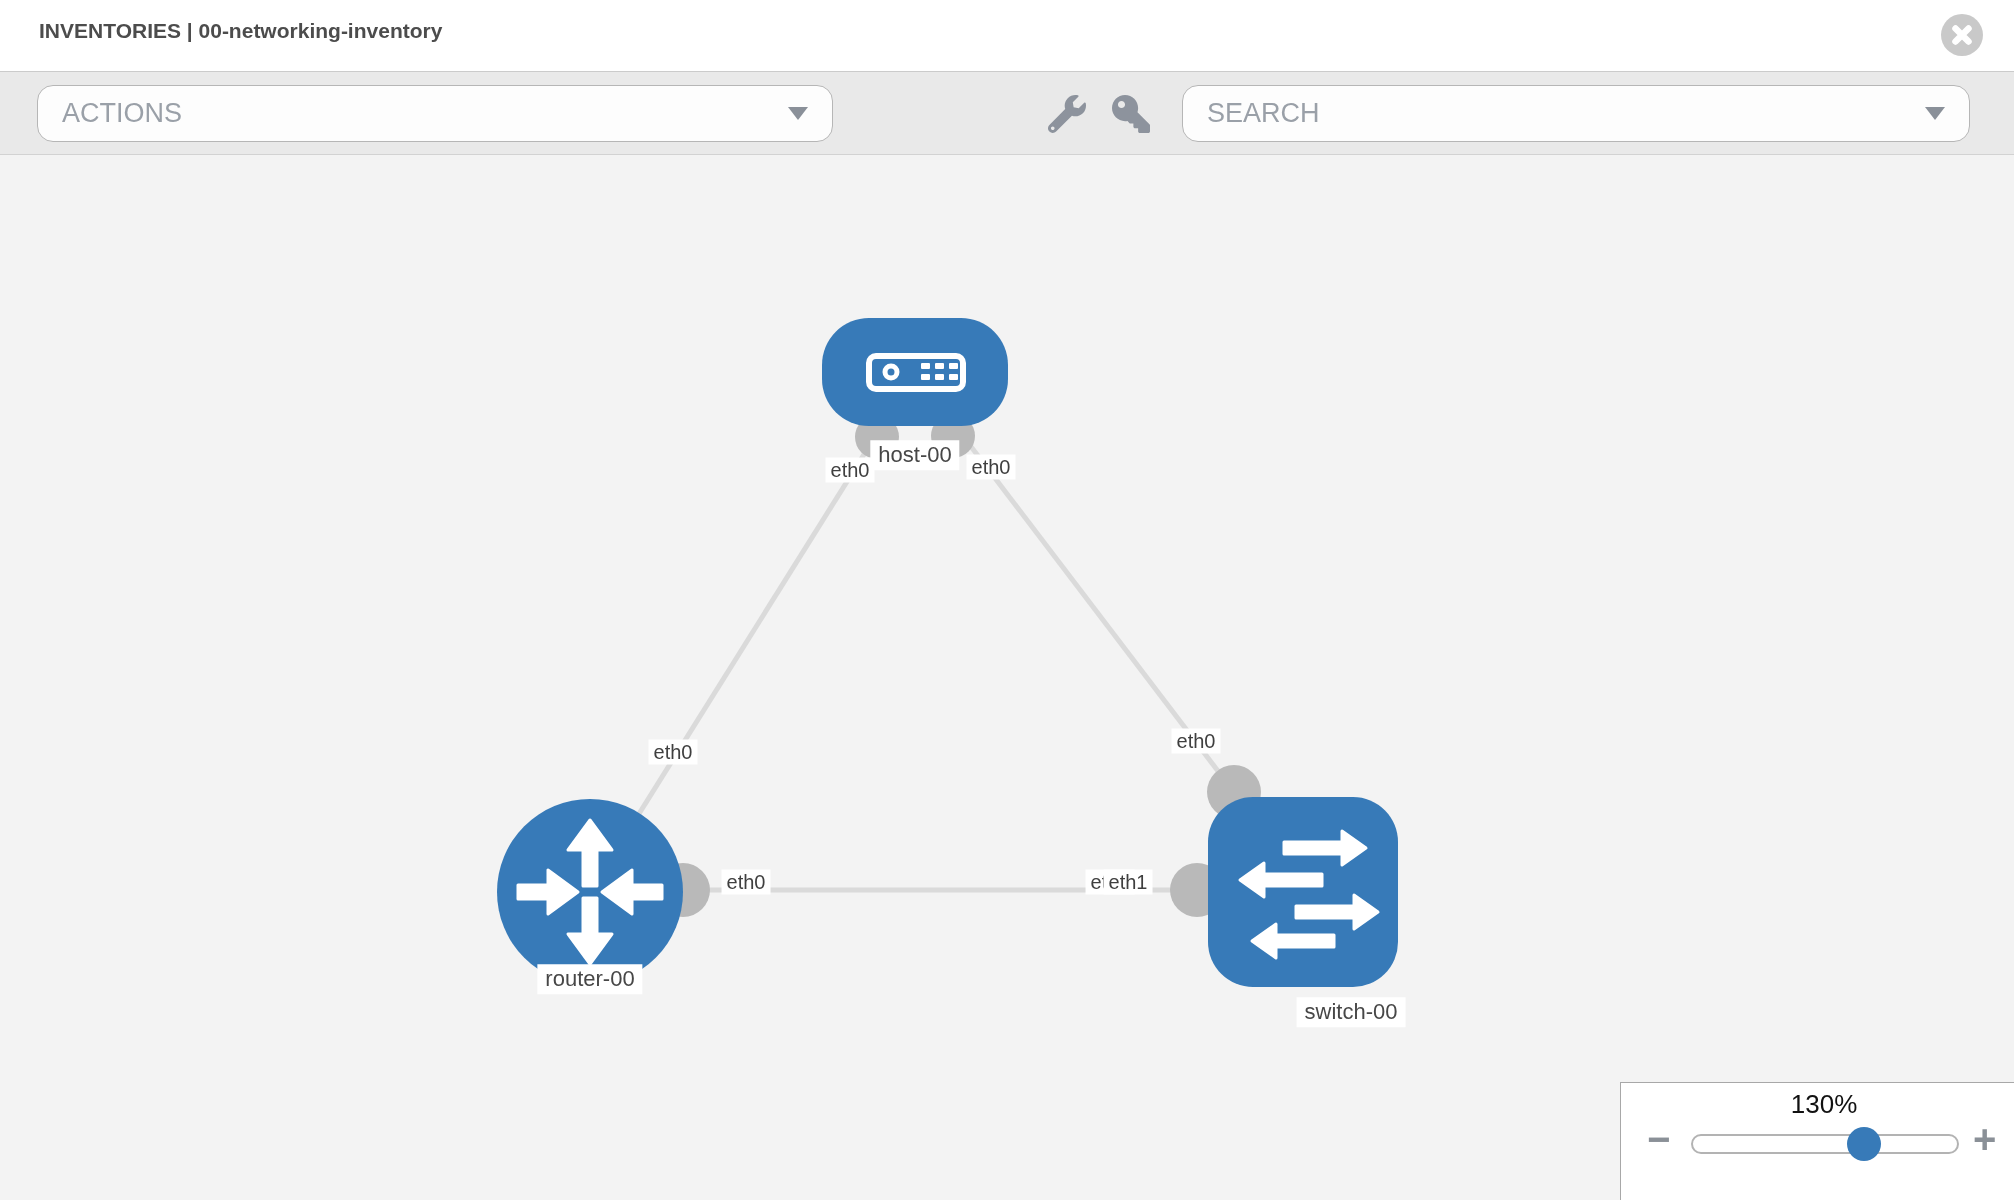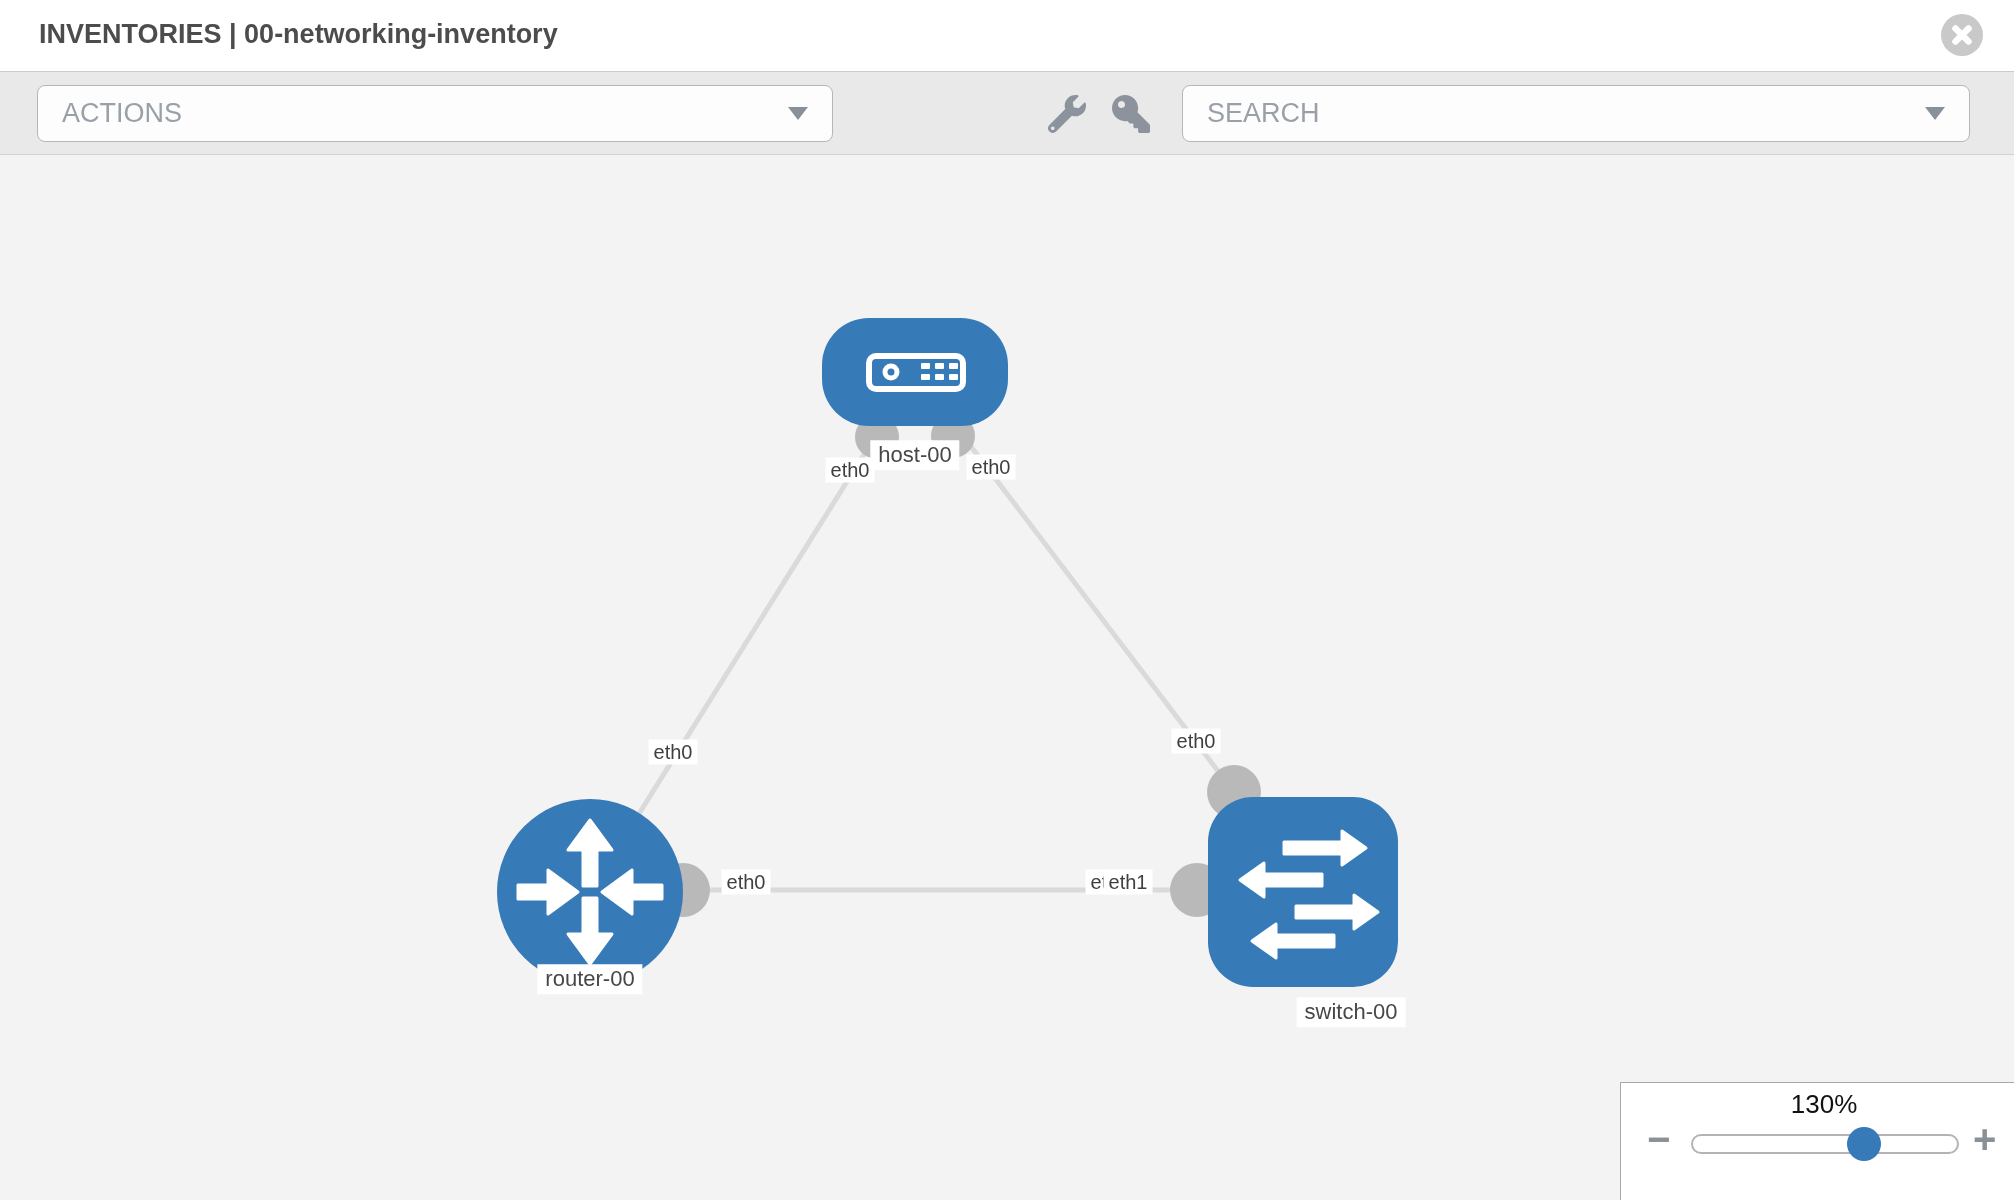--- a/index.html
+++ b/index.html
@@ -2,29 +2,29 @@
 <html><head>
 <meta charset="utf-8">
 <style>
   html,body{margin:0;padding:0;overflow:hidden;}
   body{width:2014px;height:1200px;font-family:"Liberation Sans","DejaVu Sans",sans-serif;background:#fff;}
   .app{position:relative;width:2014px;height:1200px;background:#f3f3f3;overflow:hidden;}
 
   
   .hdr{position:absolute;left:0;top:0;width:2014px;height:72px;background:#fff;
        border-bottom:1px solid #cbcbcb;box-sizing:border-box;}
-  .hdr-title{position:absolute;left:39px;top:19px;font-size:27px;font-weight:bold;color:#4c4c4c;white-space:nowrap;}
+  .hdr-title{position:absolute;left:39px;top:19px;font-size:21px;font-weight:bold;color:#4c4c4c;white-space:nowrap;}
   .close-btn{position:absolute;left:1941px;top:14px;width:42px;height:42px;border-radius:50%;
        background:#c9c9c9;display:flex;align-items:center;justify-content:center;cursor:pointer;}
 
   
   .toolbar{position:absolute;left:0;top:72px;width:2014px;height:83px;background:#e9e9e9;
        border-bottom:1px solid #d2d2d2;box-sizing:border-box;}
   .select{position:absolute;top:13px;height:57px;background:#fdfdfd;border:1px solid #b6b6b6;
-       border-radius:8px;box-sizing:border-box;display:flex;align-items:center;justify-content:space-between;
+       border-radius:16px;box-sizing:border-box;display:flex;align-items:center;justify-content:space-between;
        padding:0 24px;font-size:27px;color:#9aa0a8;cursor:pointer;}
   .select-actions{left:37px;width:796px;}
   .select-search{left:1182px;width:788px;}
   .caret{width:0;height:0;border-left:10px solid transparent;border-right:10px solid transparent;
        border-top:13px solid #8a9099;}
   .tool-ic{position:absolute;top:23px;cursor:pointer;}
   .ic-wrench{left:1048px;}
   .ic-key{left:1112px;}
 
   

